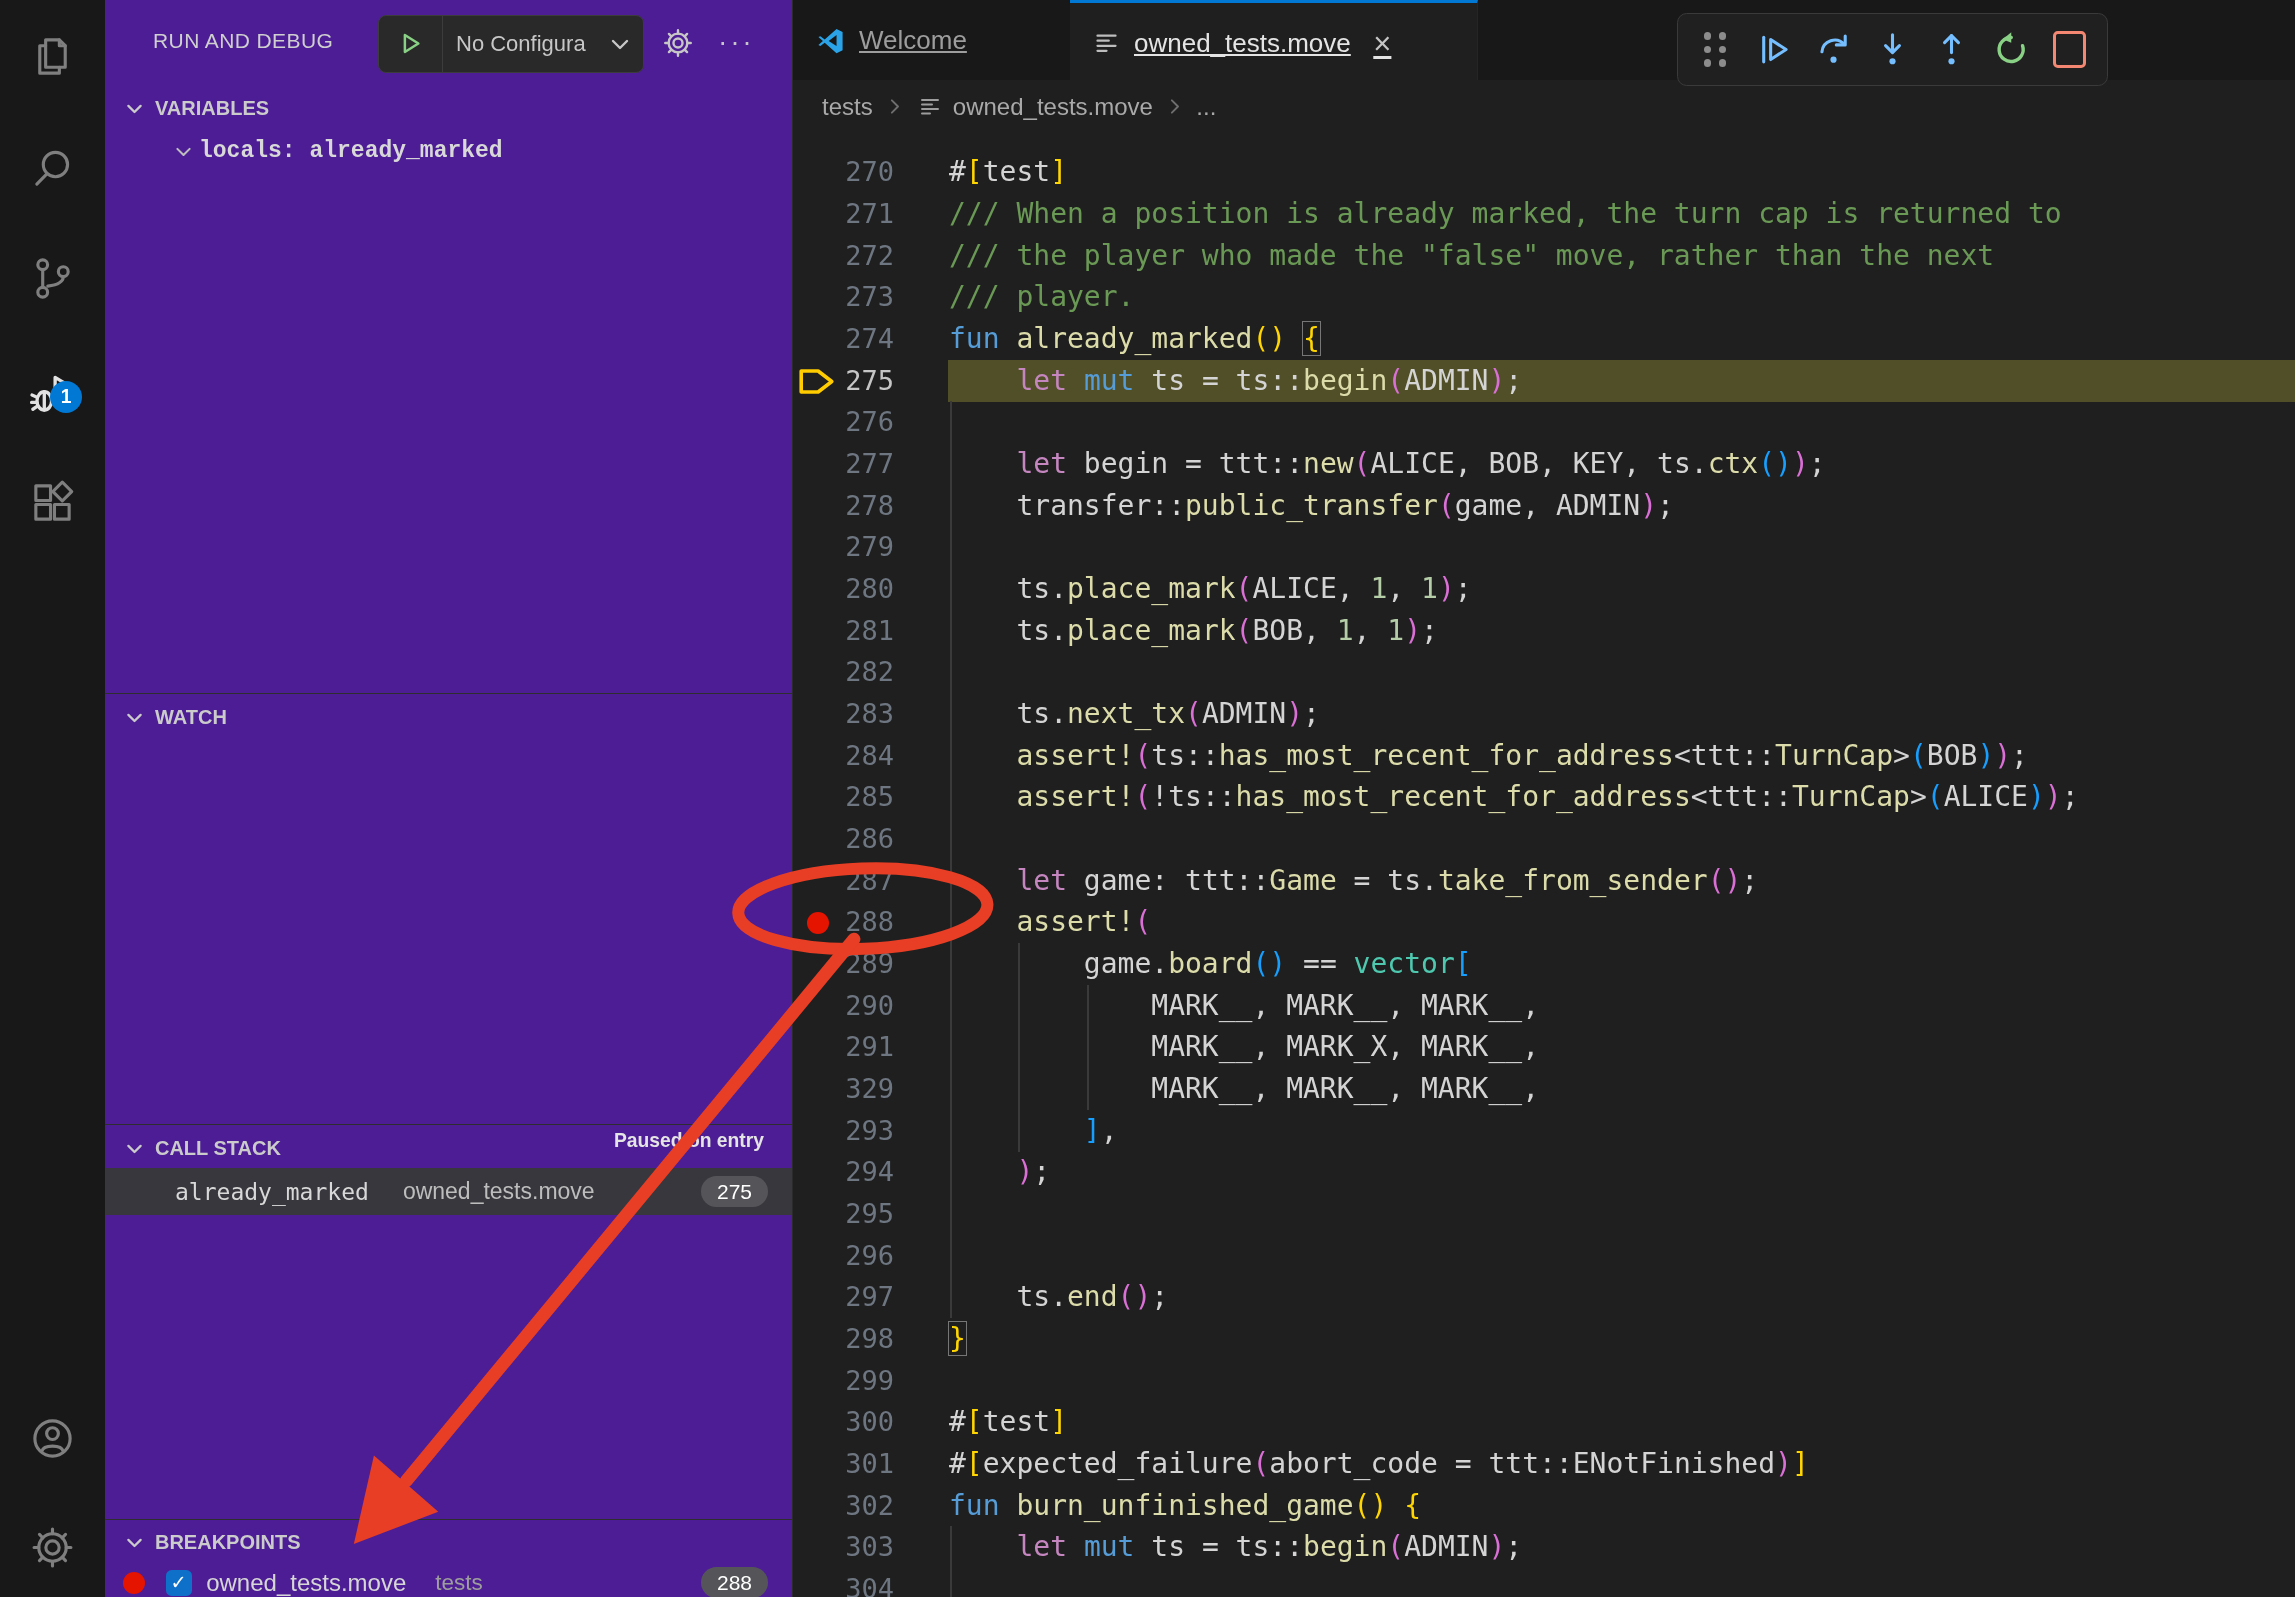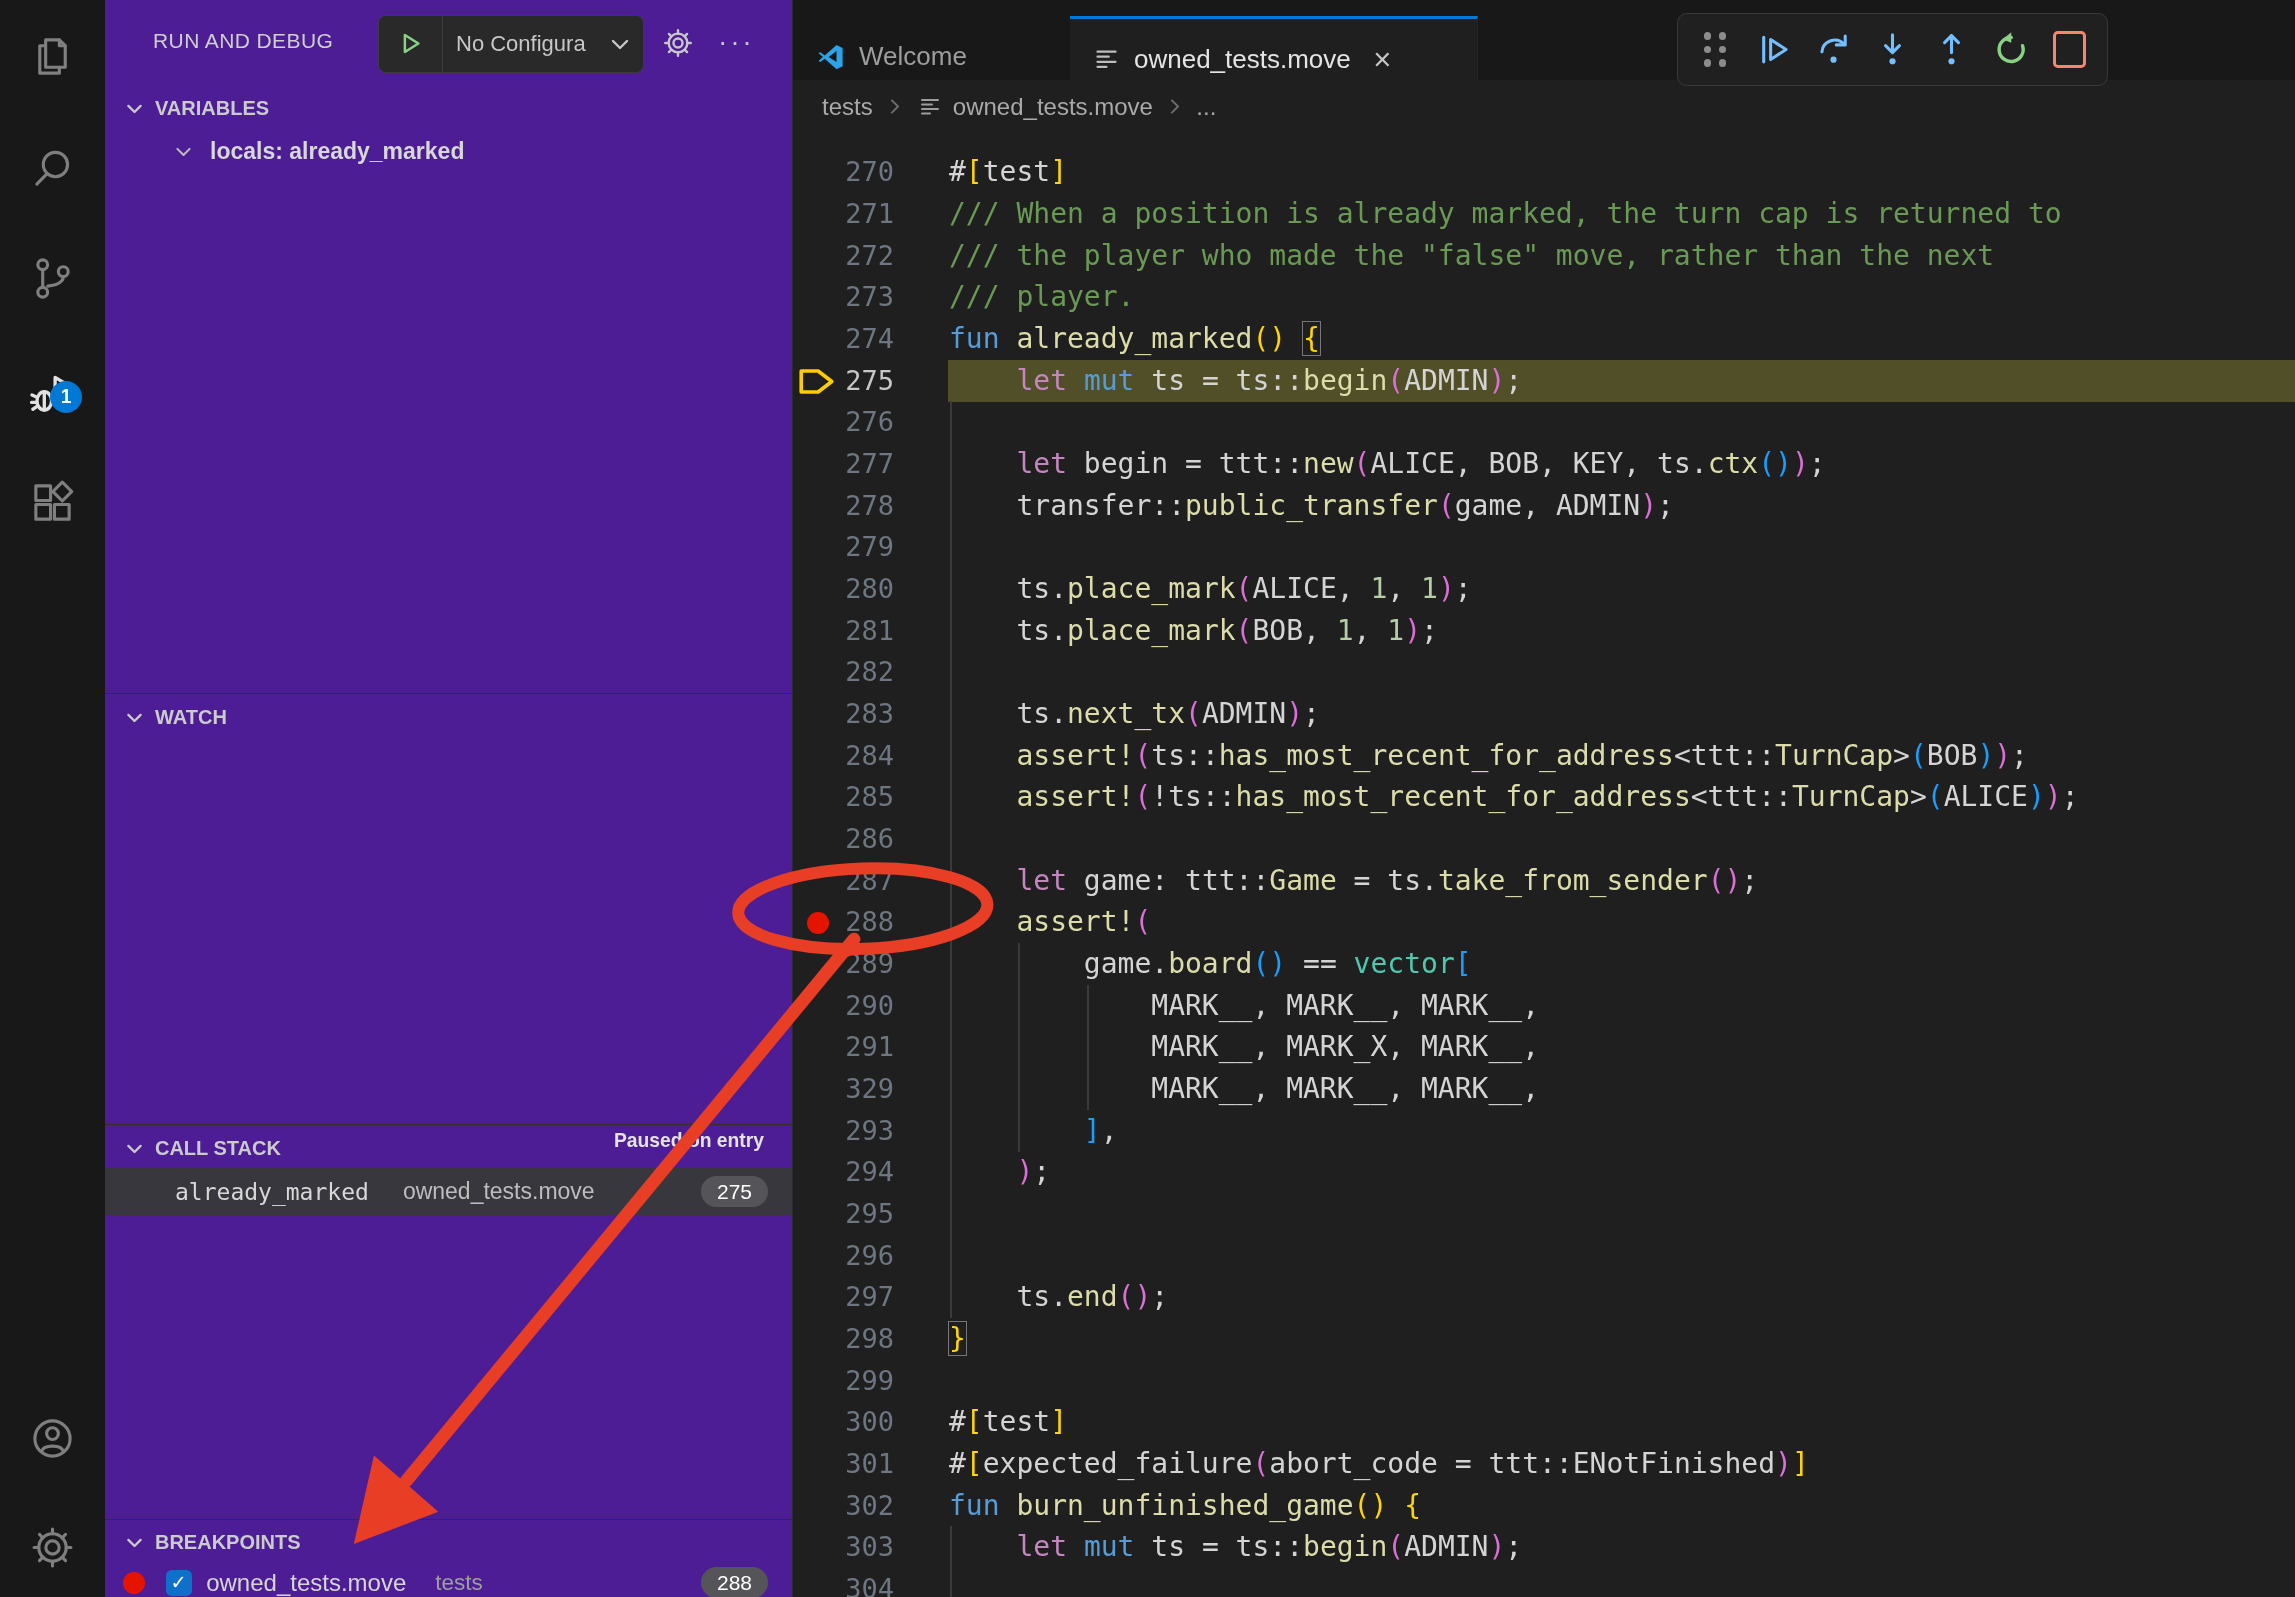--- a/index.html
+++ b/index.html
@@ -26,40 +26,40 @@
   #config-label{flex:1;font-size:22px;color:#c7c7c7;padding-left:13px;white-space:nowrap;overflow:hidden;}
   #config-chevron{padding:0 11.3px 0 1.6px;display:flex;}
   .hdr-action{top:19.3px;width:47px;height:47px;display:flex;align-items:center;justify-content:center;}
   #more-actions{font-size:27px;color:#c7c7c7;letter-spacing:3.2px;}
 
   .section-header{display:flex;align-items:center;font-size:20px;font-weight:700;color:#cbcbcb;}
   .section-header .chev{margin:0 9.7px 0 19.3px;display:flex;}
   .divider{left:0;width:687px;height:0.8px;background:#2e2e2e;}
 
   .tree-chev{display:flex;}
-  #locals-row{left:68px;top:138px;display:flex;align-items:center;gap:16px;font-size:23px;font-weight:700;color:#d8d8d8;}
+  #locals-row{left:68px;top:138px;display:flex;align-items:center;gap:5px;font-size:23px;font-weight:700;color:#d8d8d8;font-family:Liberation Mono, monospace;}
 
   #callstack-status{position:absolute;right:28px;top:0;font-size:19.3px;font-weight:700;color:#e4e4e4;}
   #callstack-row{left:0;top:1168px;width:687px;height:47px;background:#37373d;display:flex;align-items:center;}
   #frame-name{margin-left:70px;font-family:"DejaVu Sans Mono",monospace;font-size:23px;color:#d8d8d8;}
   #frame-file{margin-left:34px;font-size:23px;color:#bdbdbd;}
   .badge{margin-left:auto;margin-right:24px;background:#555559;color:#fff;font-size:21px;
          border-radius:19.3px;padding:3.2px 16px;min-width:24px;text-align:center;}
 
   #bp-row{left:0;top:1560px;width:687px;height:45px;display:flex;align-items:center;}
   #bp-dot{margin-left:17.7px;width:22px;height:22px;border-radius:50%;background:#e51400;}
   #bp-check{margin-left:21px;width:26px;height:26px;border-radius:5.6px;background:#0e70c8;color:#fff;
             font-size:19.3px;display:flex;align-items:center;justify-content:center;}
   #bp-file{margin-left:14.5px;font-size:24px;color:#d6d6d6;}
   #bp-dir{margin-left:29px;font-size:22.5px;color:#9d9d9d;}
 
   
   #editor{left:792px;top:0;width:1503px;height:1597px;background:#1f1f1f;border-left:0.8px solid #2b2b2b;}
   #tab-bar{left:0;top:0;width:1503px;height:80px;background:#181818;}
-  .tab{position:absolute;top:16px;height:80px;display:flex;align-items:center;}
+  .tab{position:absolute;top:0;height:80px;display:flex;align-items:center;text-decoration:underline;}
   #tab-welcome{left:0;width:277px;background:#181818;border-right:0.8px solid #252525;color:#9d9d9d;}
   #tab-active{left:277px;width:407px;background:#1f1f1f;border-right:0.8px solid #252525;border-top:3.2px solid #0078d4;color:#e4e4e4;}
   .tab-label{font-size:26px;margin-left:14.5px;white-space:nowrap;}
   .tab-close{margin-left:22.5px;font-size:31px;color:#c5c5c5;line-height:1;}
   .tab-icon{margin-left:22.5px;display:flex;}
 
   #breadcrumb{left:0;top:80px;width:1503px;height:53px;background:#1f1f1f;display:flex;align-items:center;
               font-size:24px;color:#a9a9a9;}
   #breadcrumb .crumb{margin:0 4.8px;}
   #breadcrumb .sep{margin:0 6.4px;display:flex;}

